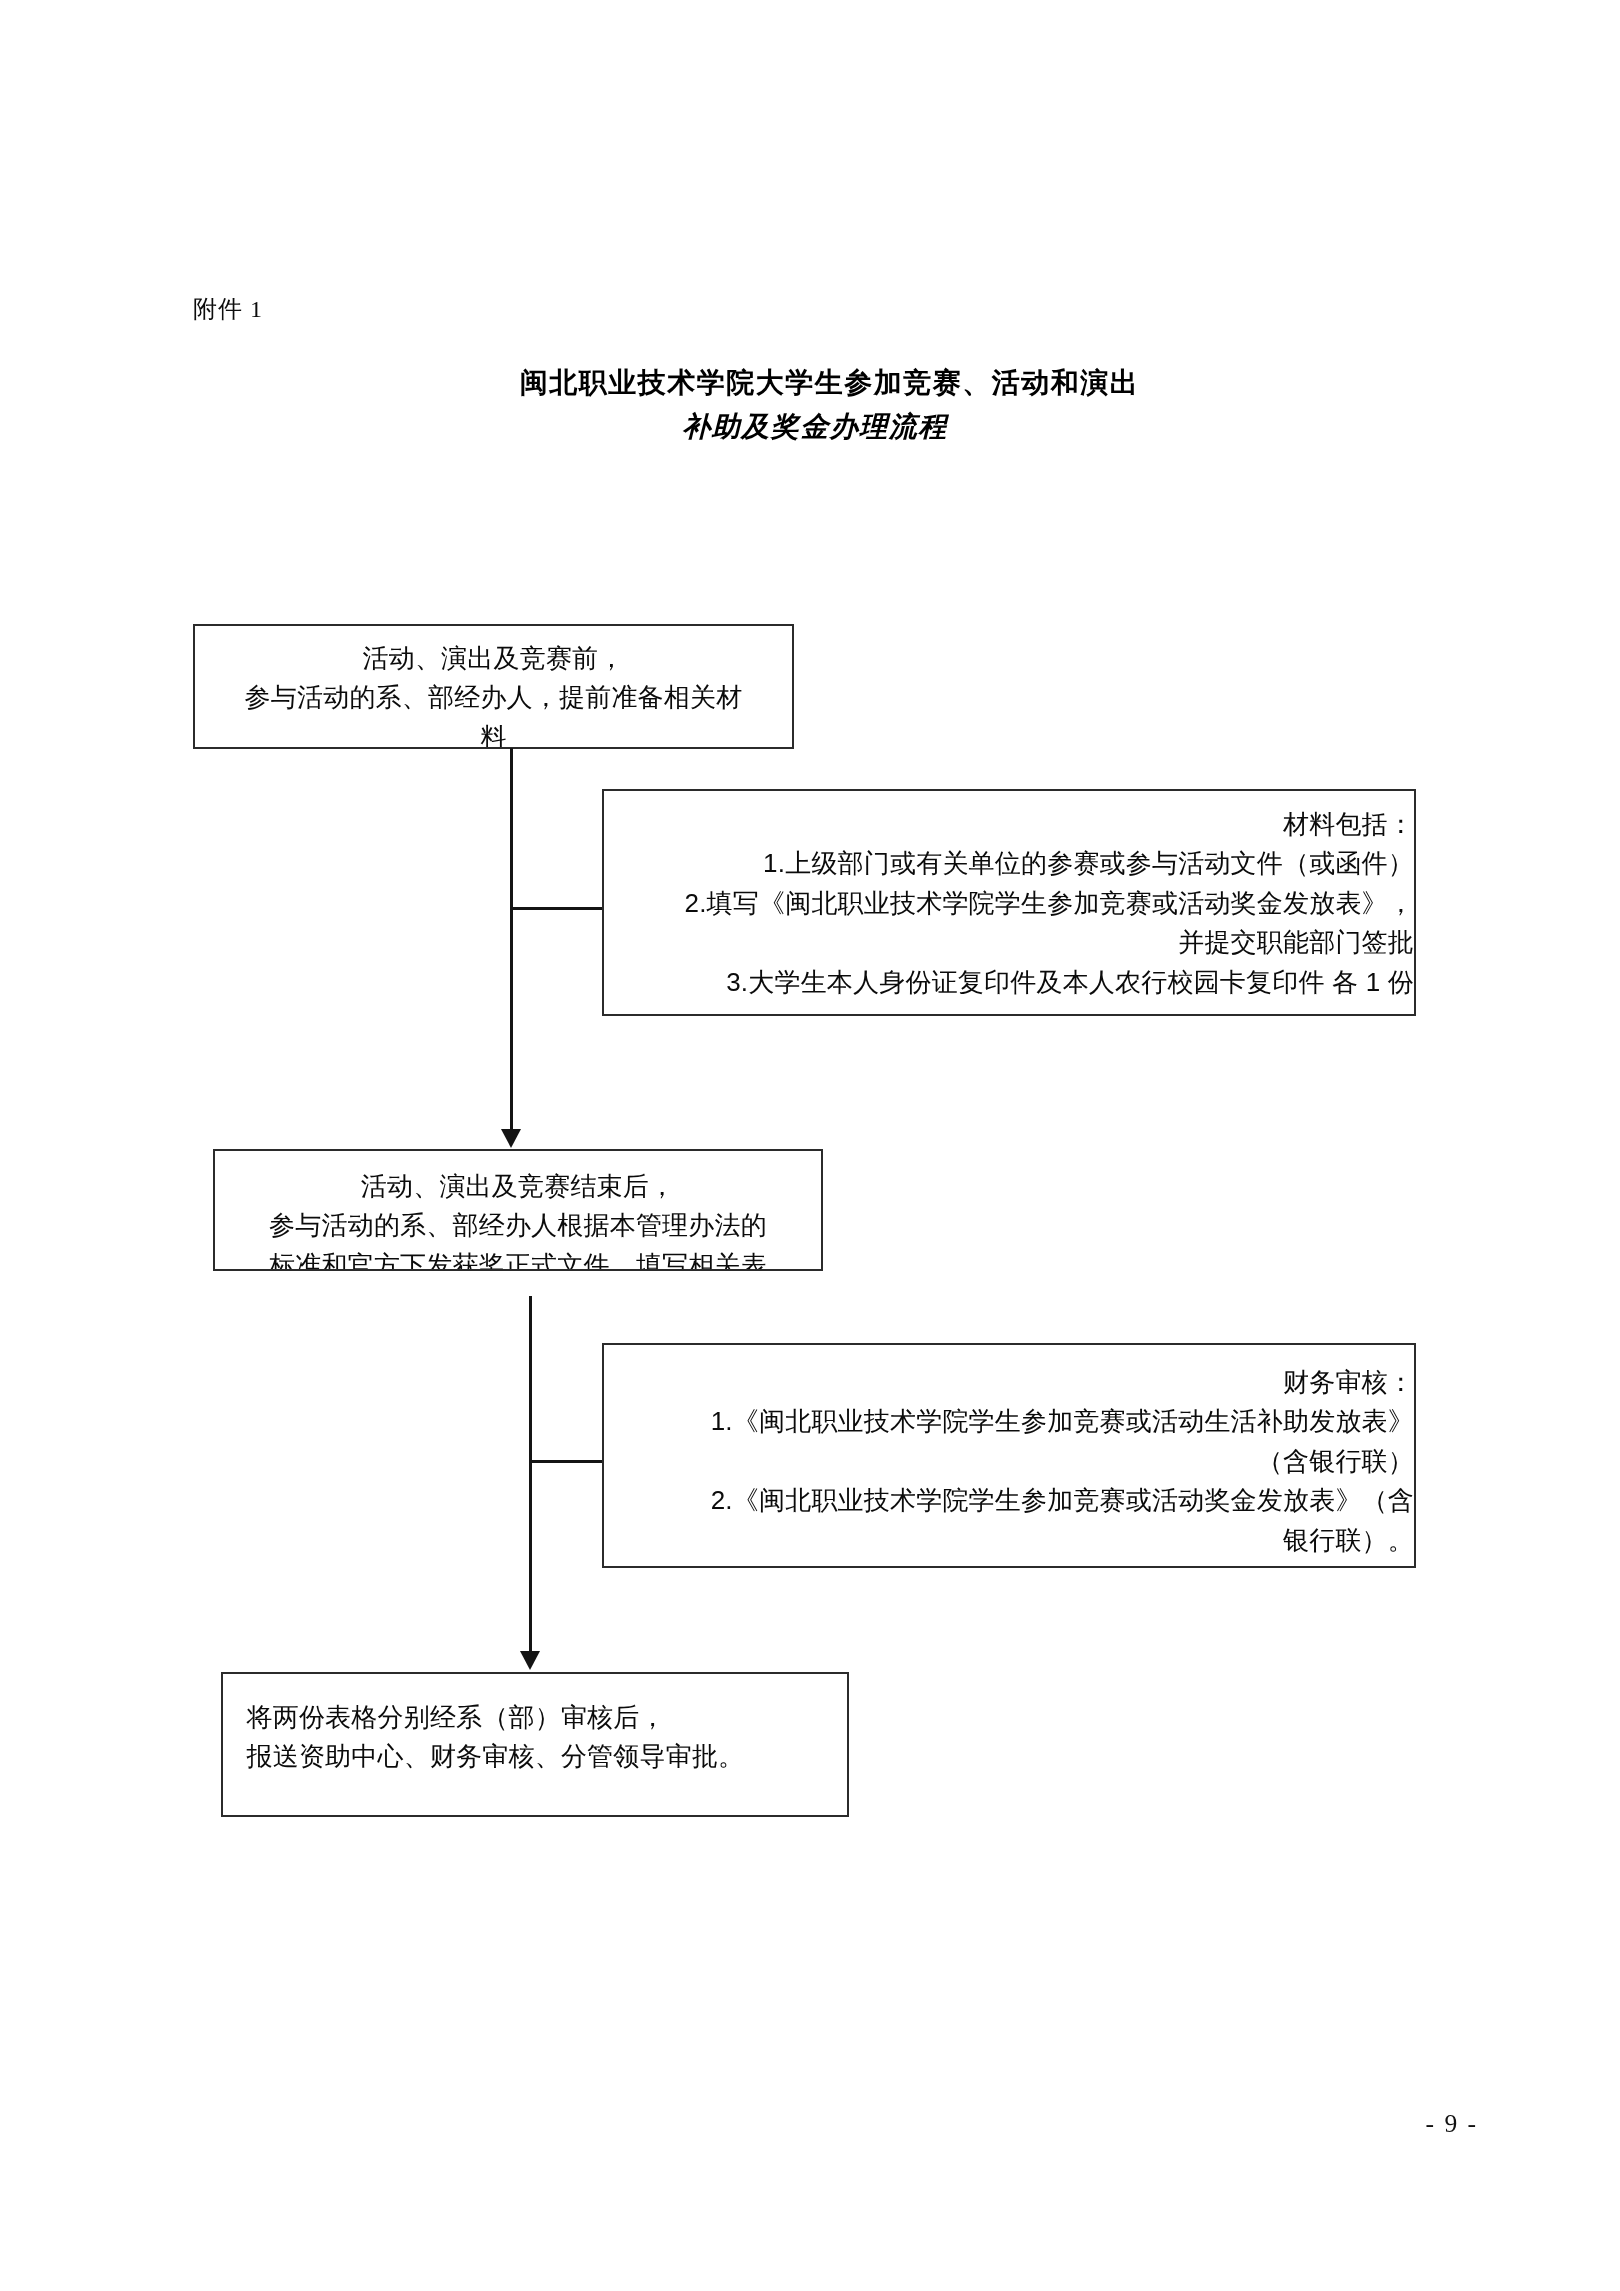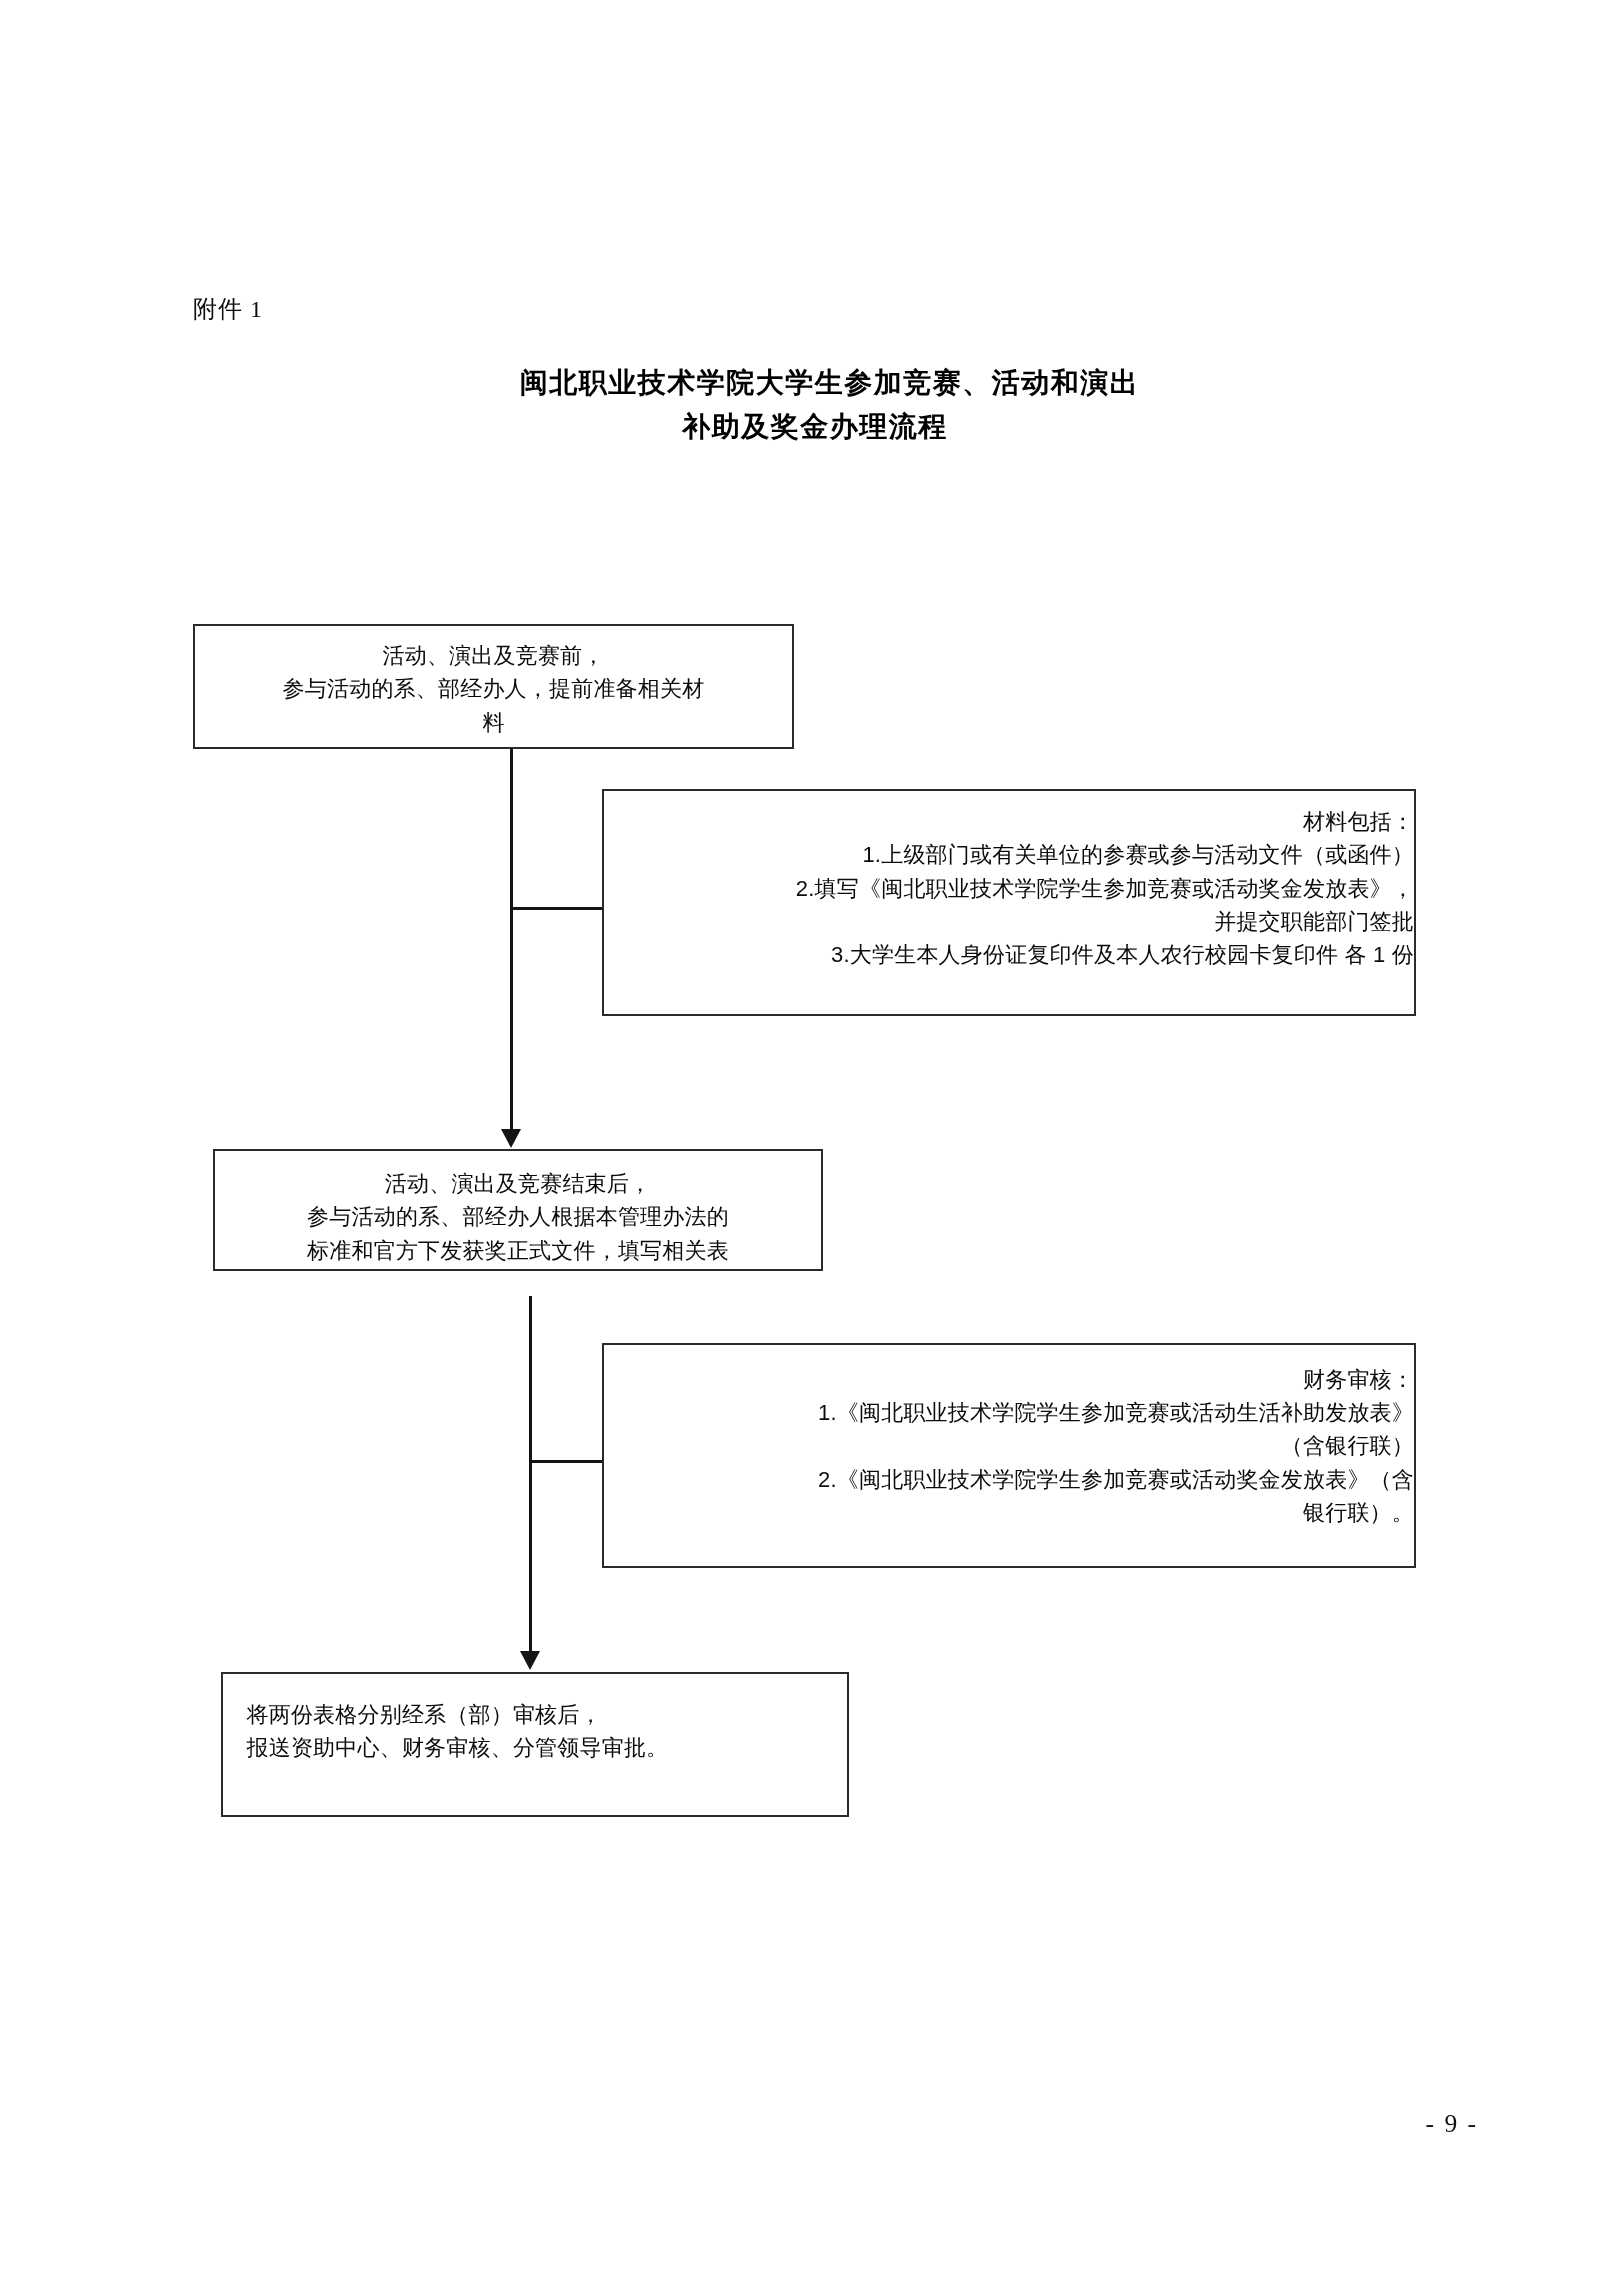--- a/index.html
+++ b/index.html
@@ -41,29 +41,29 @@
     text-align: center;
     font-family: "Liberation Serif", "DejaVu Serif", serif;
     font-weight: bold;
     font-size: 28px;
     line-height: 1.58;
     letter-spacing: 1.5px;
     color: #000000;
   }
   .doc-title .tline { display: block; }
   .doc-title .tline-1 { padding-left: 39px; }
-  .doc-title .tline-2 { padding-left: 9.8px; }
+  .doc-title .tline-2 { padding-left: 9.8px; font-style: italic; }
 
   
   .flow-box {
     position: absolute;
     box-sizing: border-box;
     border: 2px solid #2b2b2b;
     background: #ffffff;
-    font-size: 22px;
+    font-size: 26px;
     line-height: 1.52;
     color: #0b0b0b;
     letter-spacing: 0.2px;
     overflow: hidden;
   }
   .flow-box .ln { display: block; white-space: nowrap; }
 
   
   .step-box {
     text-align: center;

